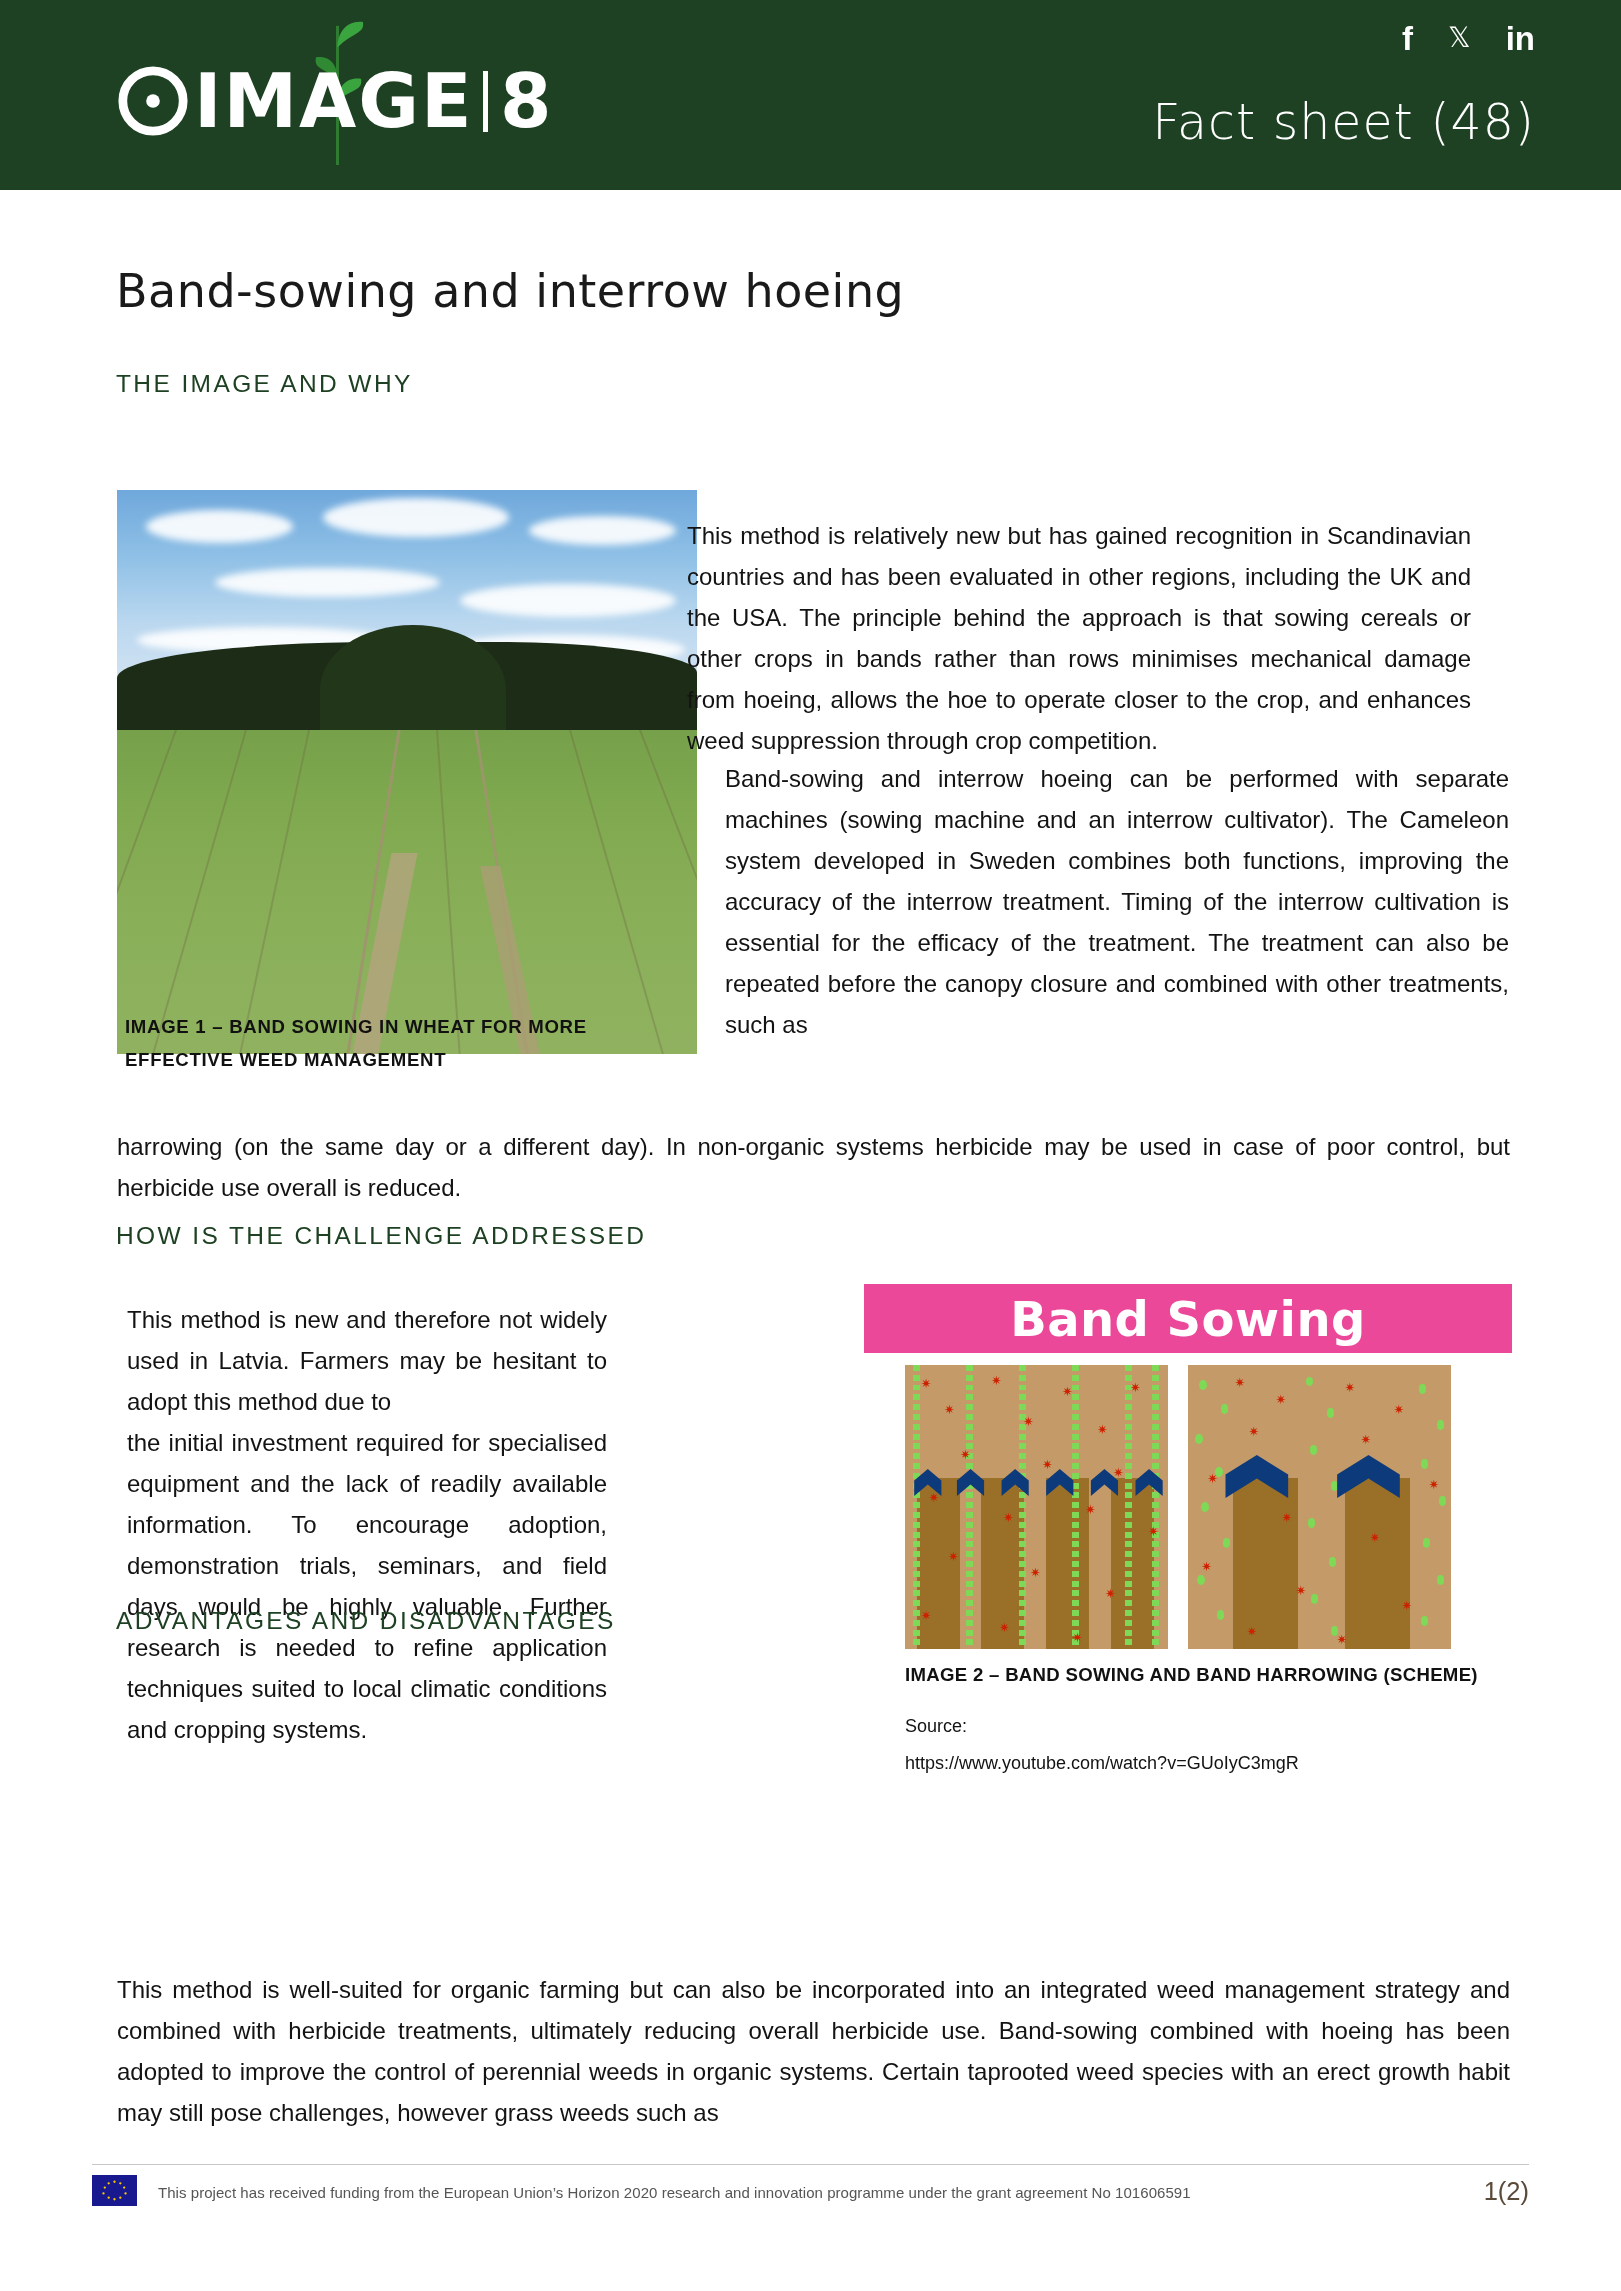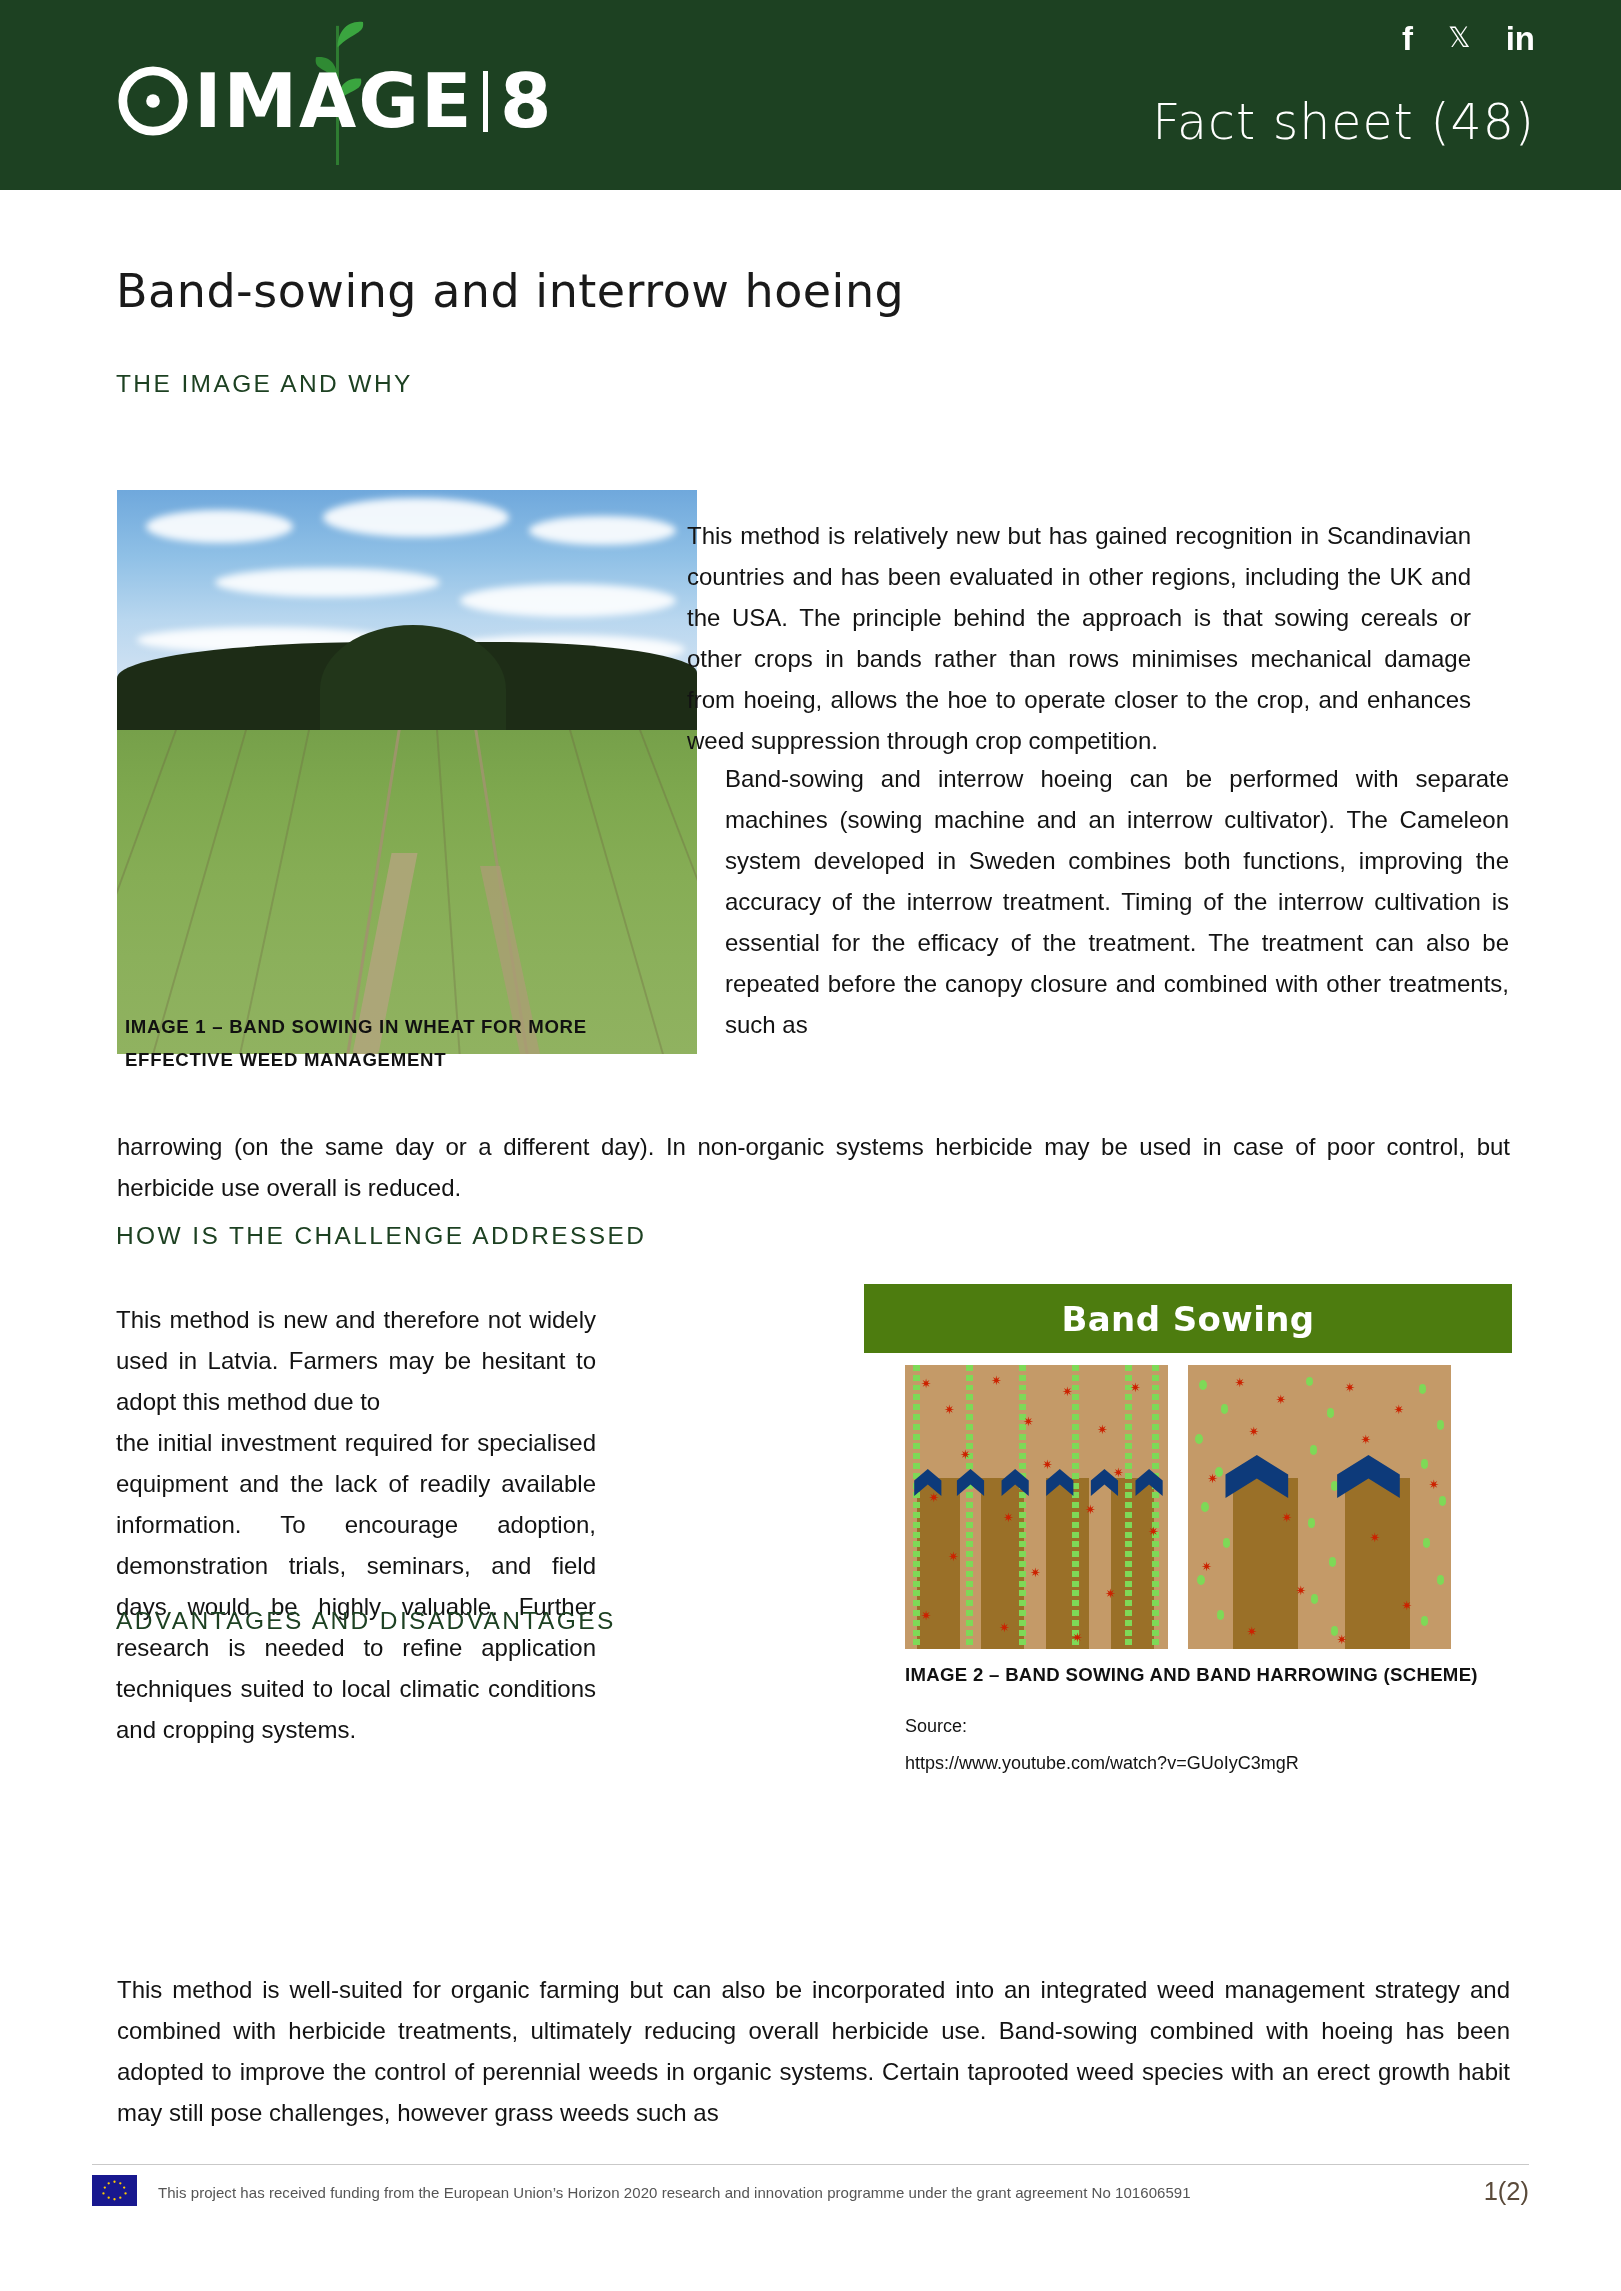--- a/index.html
+++ b/index.html
@@ -179,35 +179,35 @@
   }
   .para-full-1 {
     position: absolute;
     left: 117px; top: 936px;
     width: 1393px;
   }
 
   
   .col-left-2 {
     position: absolute;
-    left: 116px; top: 1109px;
+    left: 127px; top: 1109px;
     width: 480px;
   }
   .img2-wrap {
     position: absolute;
     left: 864px; top: 1094px;
     width: 648px;
   }
   .img2-title {
     width: 648px;
     height: 69px;
-    background: #4d7c0f;
+    background: #ec4899;
     color: #ffffff;
     font-family: "DejaVu Sans", sans-serif;
-    font-size: 34px;
+    font-size: 48px;
     font-weight: bold;
     display: flex;
     align-items: center;
     justify-content: center;
     letter-spacing: 0.4px;
   }
   .img2-panels {
     display: flex;
     gap: 19.6px;
     margin-top: 11.8px;

